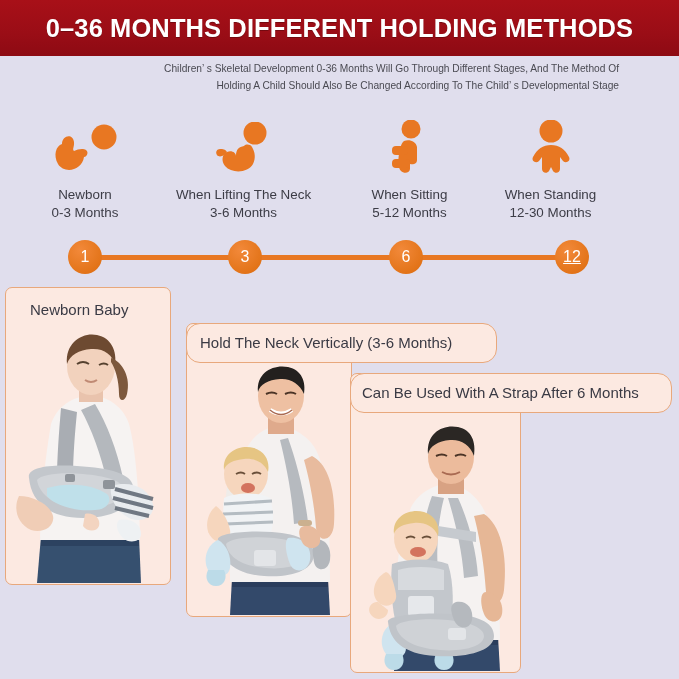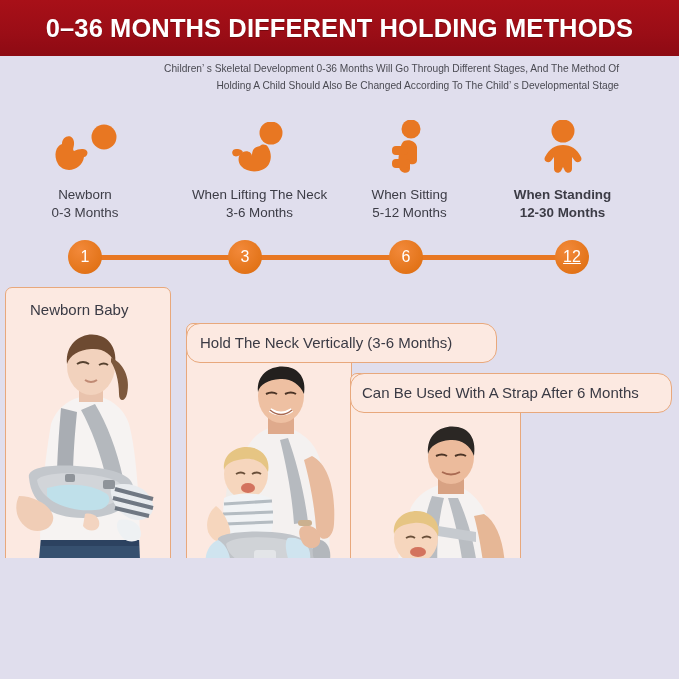--- a/index.html
+++ b/index.html
@@ -12,21 +12,21 @@
 
   body {
     font-family: "Liberation Sans", sans-serif;
     background: #e0deed;
     position: relative;
   }
 
   #poster {
     position: relative;
     width: 679px;
-    height: 558px;
+    height: 679px;
     background: #e0deed;
     overflow: hidden;
   }
 
   
   .header-band {
     position: absolute;
     left: 0; top: 0;
     width: 679px;
     height: 56px;
@@ -80,23 +80,23 @@
   .stage-icon svg { display: block; }
   .stage-label {
     margin-top: 10px;
     color: #3c3c46;
     font-size: 13.4px;
     line-height: 17.5px;
     white-space: nowrap;
   }
 
   .stage-1 { left: 10px;  width: 150px; }
-  .stage-2 { left: 172px; width: 175px; }
+  .stage-2 { left: 156px; width: 175px; }
   .stage-3 { left: 337px; width: 145px; }
-  .stage-4 { left: 475px; width: 175px; font-weight: bold; }
+  .stage-4 { left: 463px; width: 175px; }
 
   
   .timeline {
     position: absolute;
     left: 0; top: 240px;
     width: 679px;
     height: 36px;
   }
   .timeline-rail {
     position: absolute;

